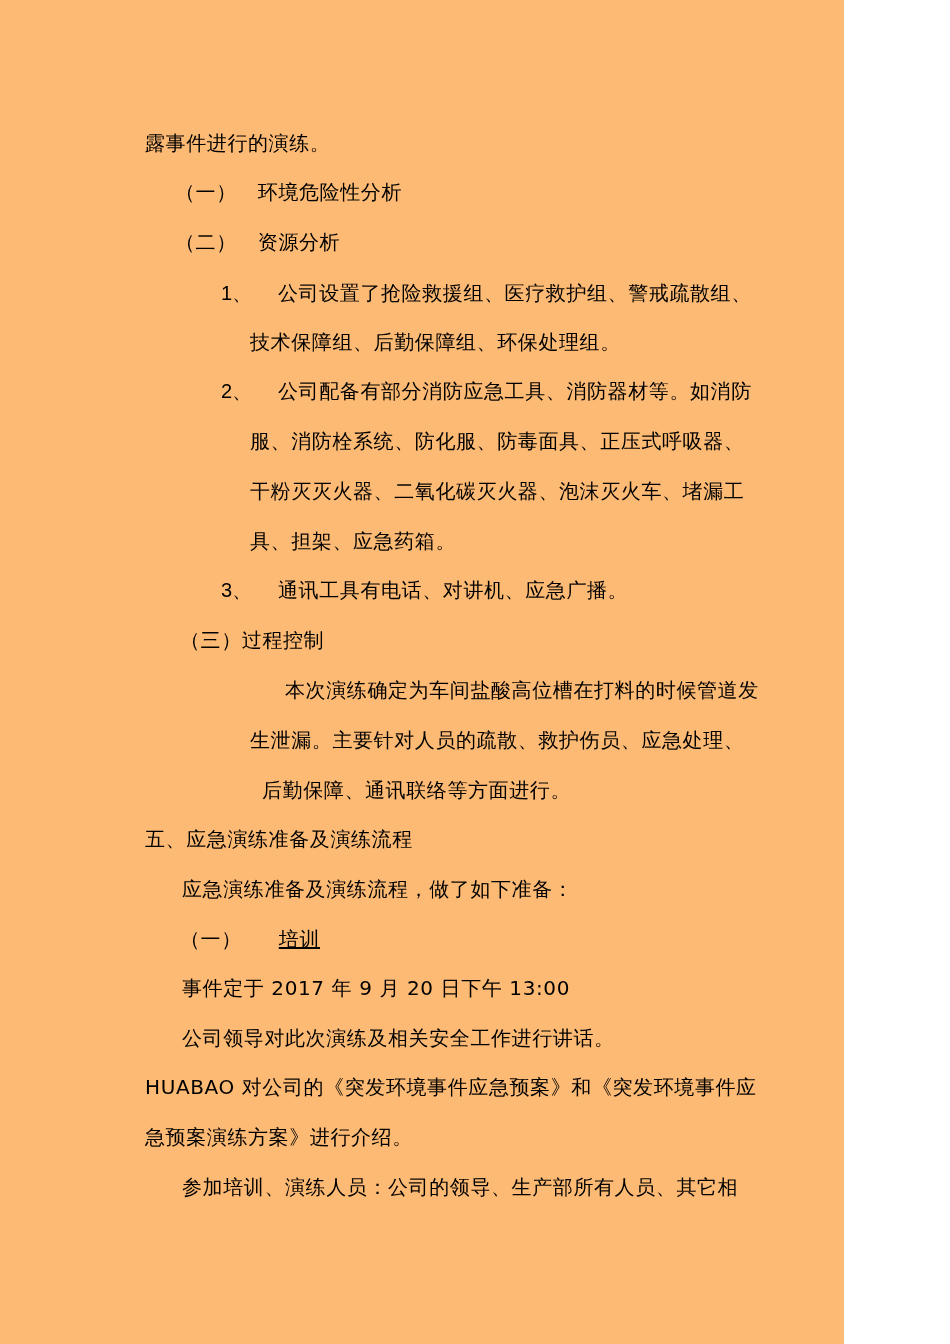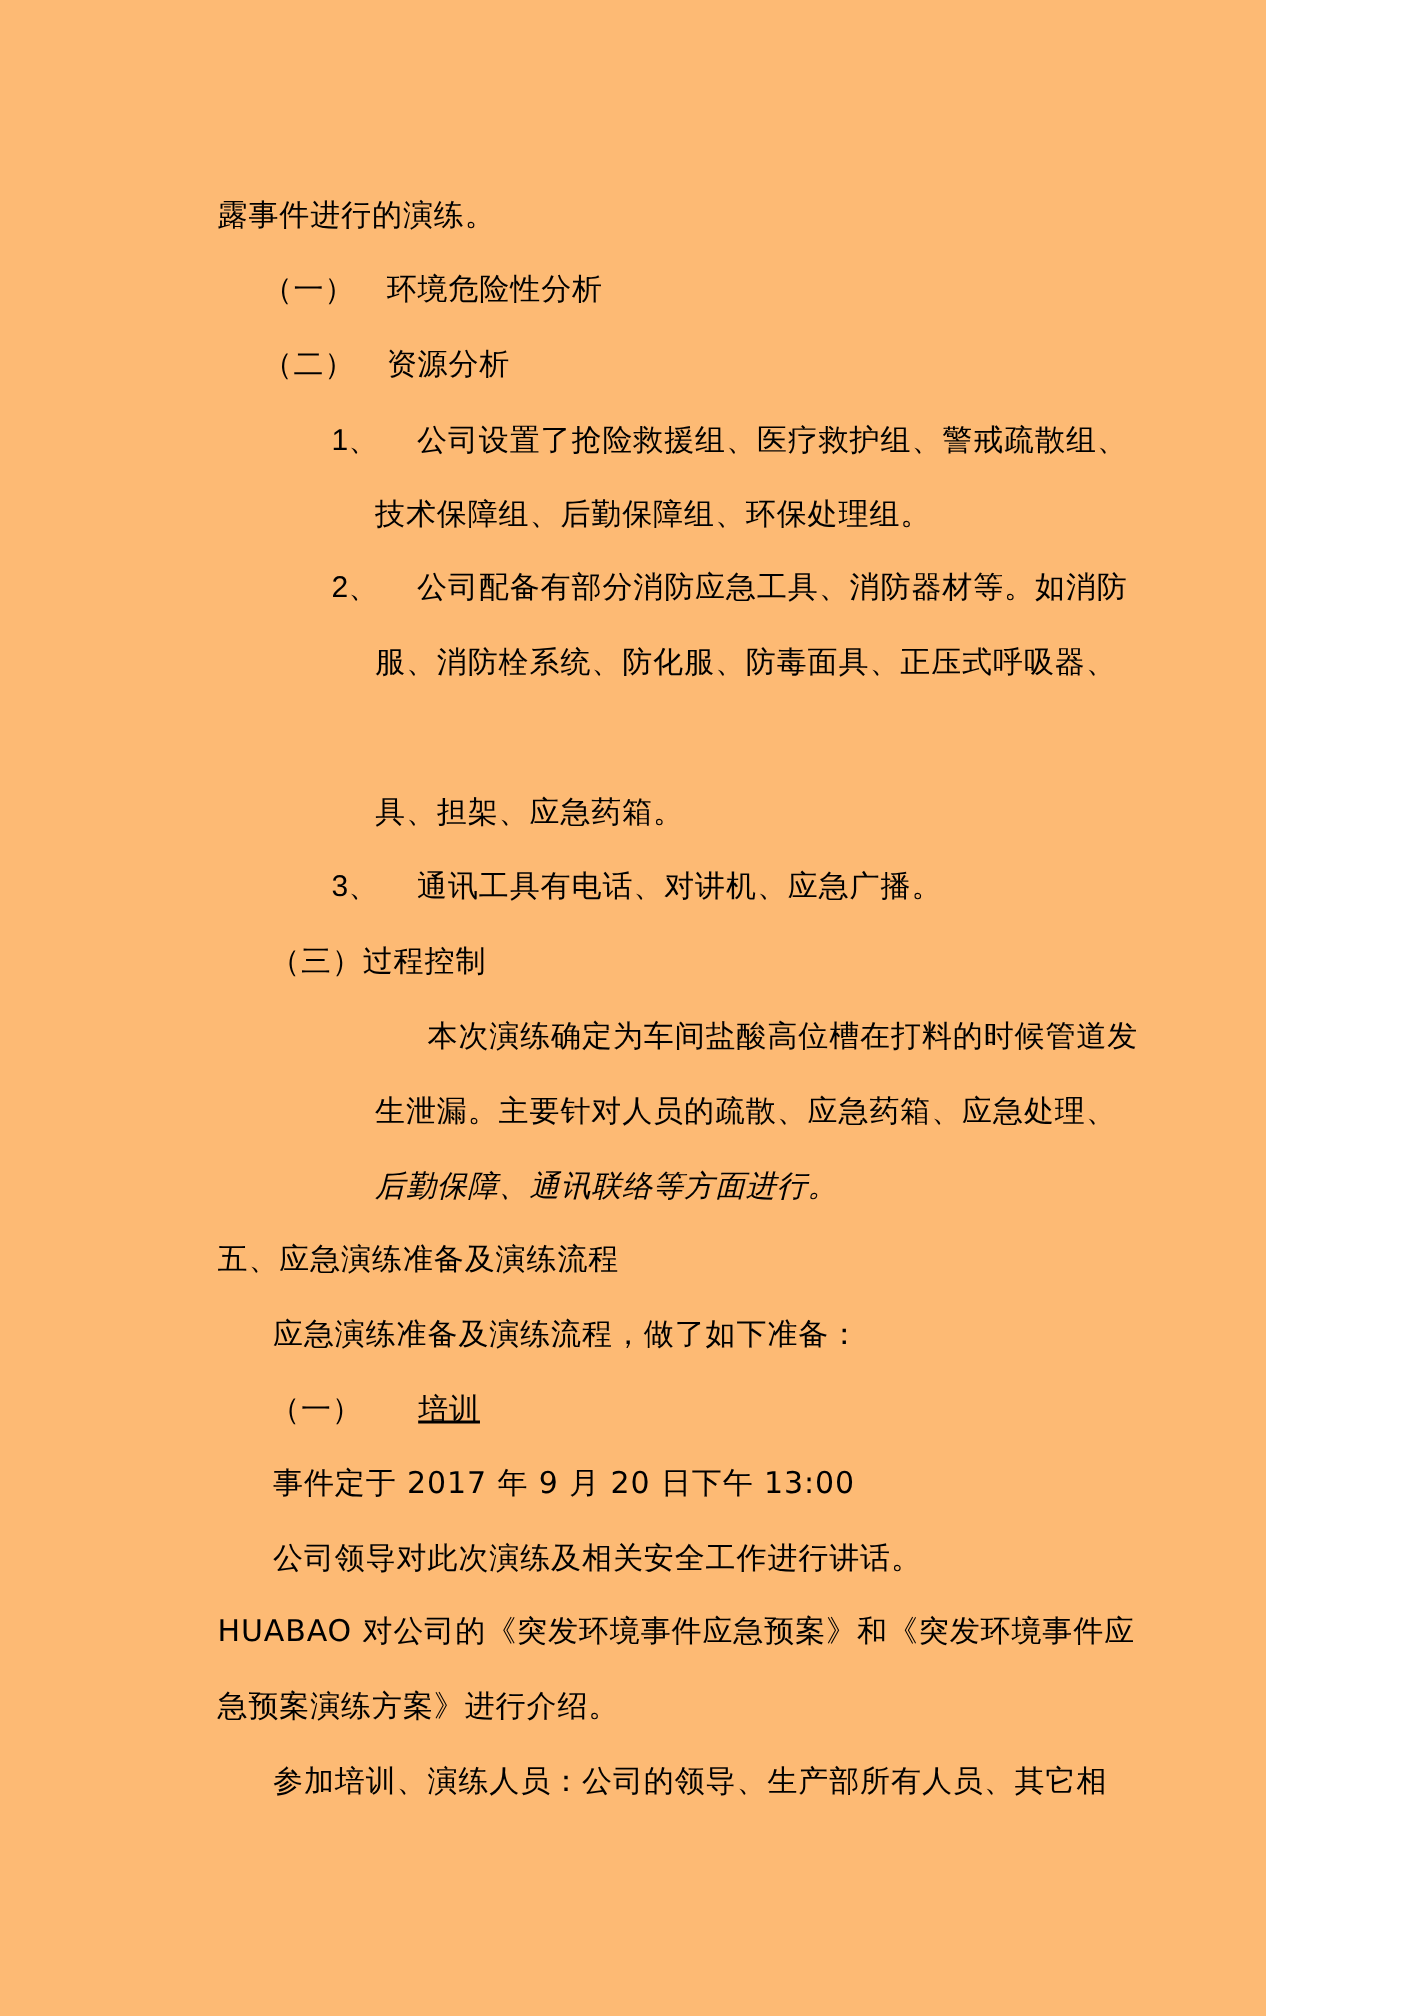--- a/index.html
+++ b/index.html
@@ -31,32 +31,33 @@
     <span class="num latin">1、</span>
     <span style="position:absolute; left:57px;">公司设置了抢险救援组、医疗救护组、警戒疏散组、</span>
   </div>
   <div class="line" style="left:250px; top:330px;">技术保障组、后勤保障组、环保处理组。</div>
 
   <div class="line" style="left:221px; top:379px;">
     <span class="num latin">2、</span>
     <span style="position:absolute; left:57px;">公司配备有部分消防应急工具、消防器材等。如消防</span>
   </div>
   <div class="line" style="left:250px; top:429px;">服、消防栓系统、防化服、防毒面具、正压式呼吸器、</div>
+  <div class="line" style="left:250px; top:479px;">干粉灭灭火器、二氧化碳灭火器、泡沫灭火车、堵漏工</div>
   <div class="line" style="left:250px; top:529px;">具、担架、应急药箱。</div>
 
   <div class="line" style="left:221px; top:578px;">
     <span class="num latin">3、</span>
     <span style="position:absolute; left:57px;">通讯工具有电话、对讲机、应急广播。</span>
   </div>
 
   <div class="line" style="left:180px; top:628px;">（三）过程控制</div>
 
   <div class="line" style="left:285px; top:678px;">本次演练确定为车间盐酸高位槽在打料的时候管道发</div>
-  <div class="line" style="left:250px; top:728px;">生泄漏。主要针对人员的疏散、应急药箱、应急处理、</div>
-  <div class="line" style="left:250px; top:778px;font-style:italic;">后勤保障、通讯联络等方面进行。</div>
+  <div class="line" style="left:250px; top:728px;">生泄漏。主要针对人员的疏散、救护伤员、应急处理、</div>
+  <div class="line" style="left:262px; top:778px;">后勤保障、通讯联络等方面进行。</div>
 
   <div class="line" style="left:145px; top:827px;">五、应急演练准备及演练流程</div>
 
   <div class="line" style="left:182px; top:877px;">应急演练准备及演练流程，做了如下准备：</div>
 
   <div class="line" style="left:180px; top:927px;">
     <span>（一）</span>
     <span style="margin-left:30px;text-decoration:underline;">培训</span>
   </div>
 

